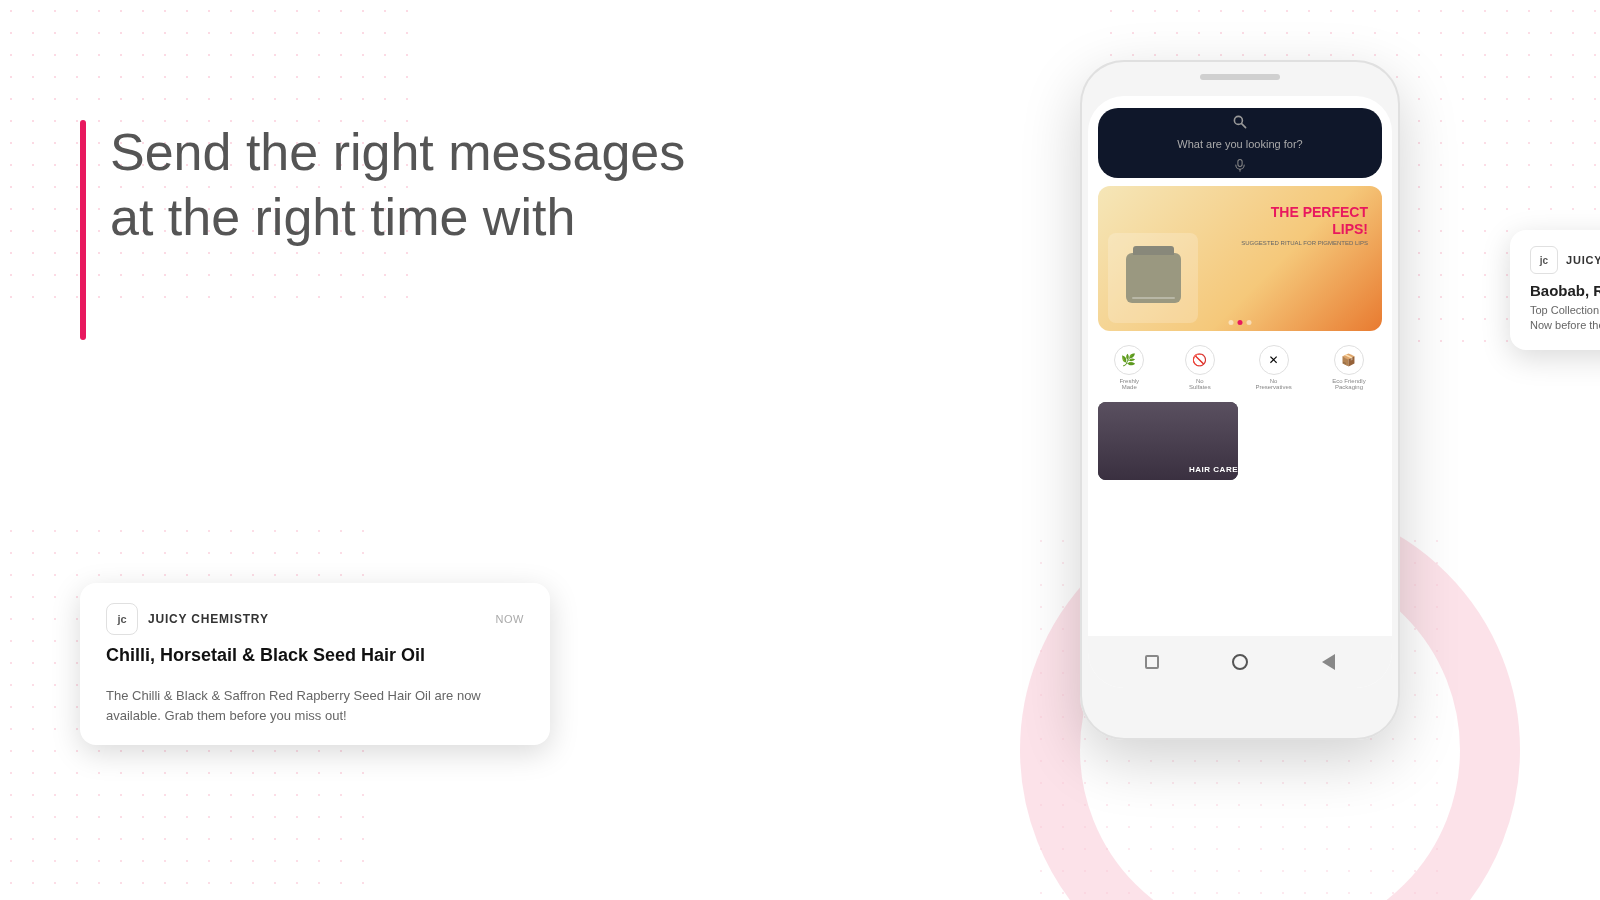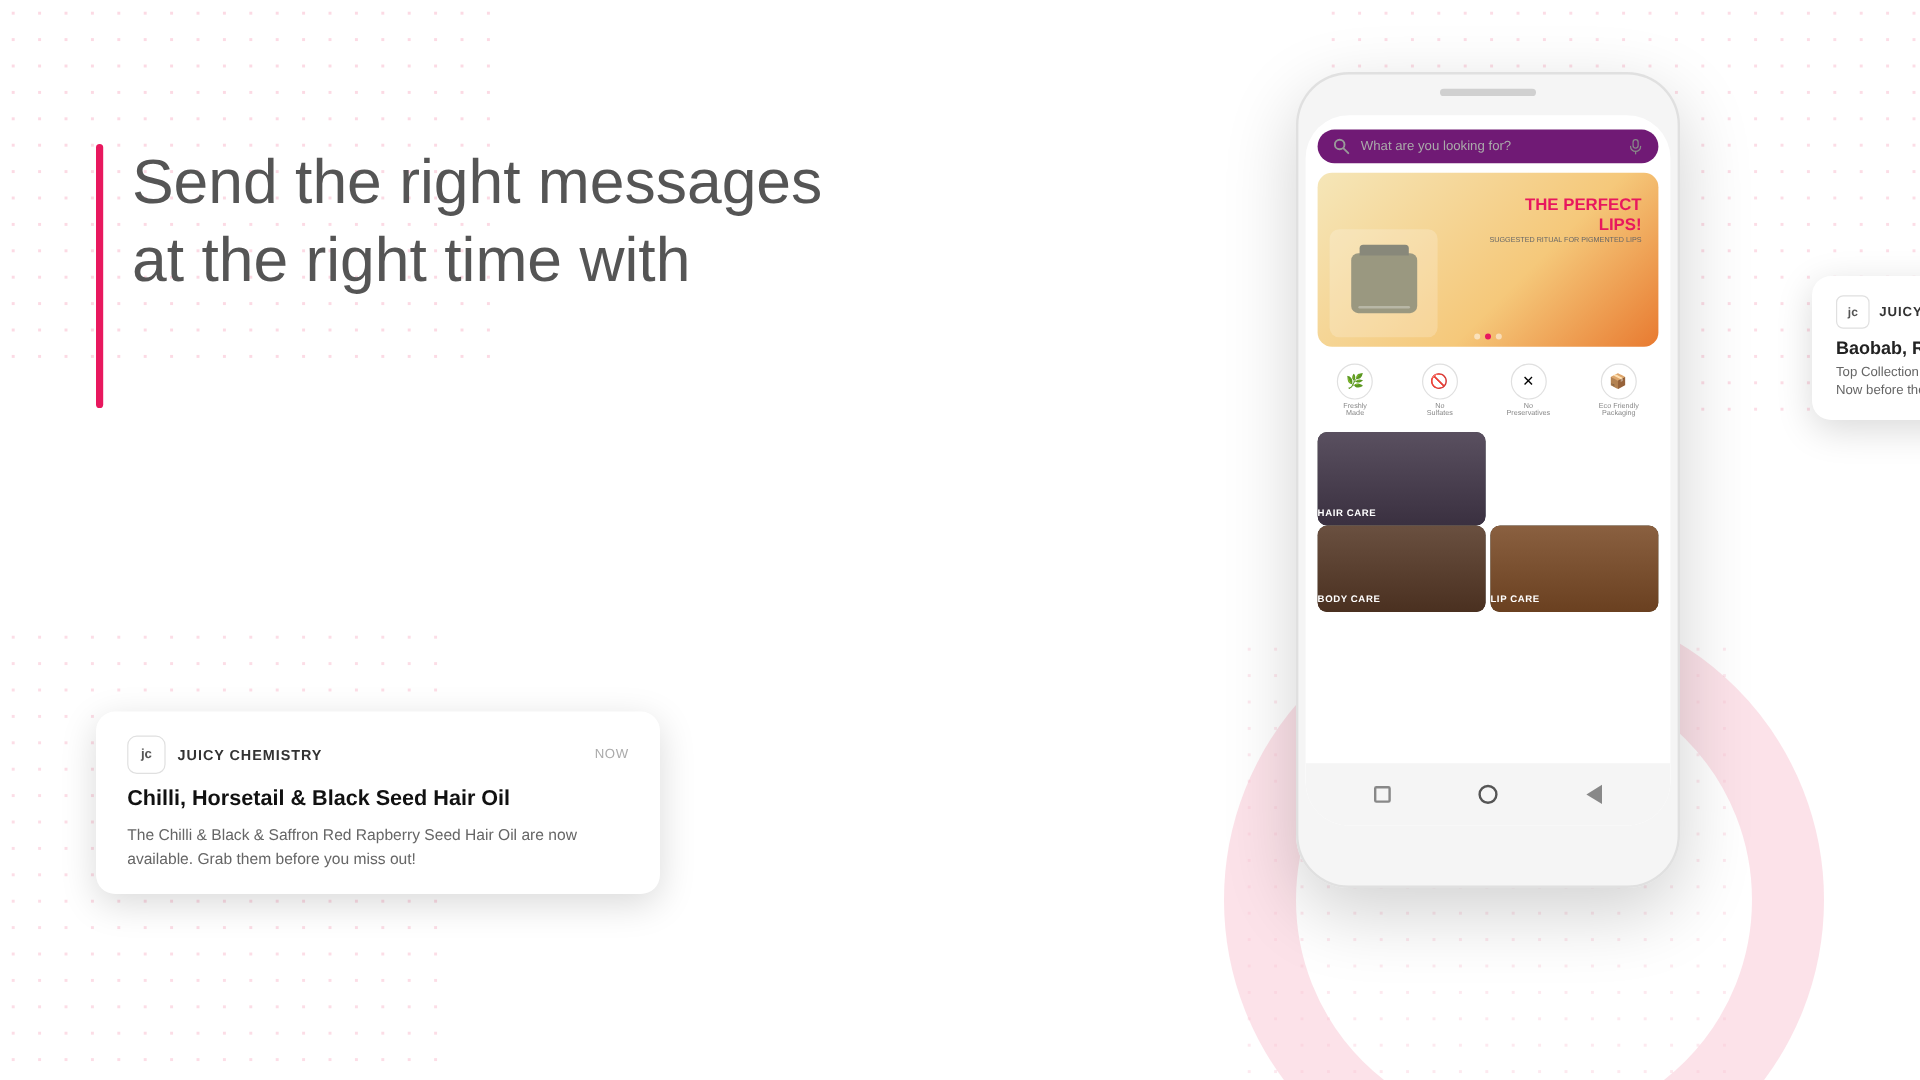--- a/index.html
+++ b/index.html
@@ -141,25 +141,26 @@
       bottom: 52px;
       background: #ffffff;
       border-radius: 36px;
       overflow: hidden;
     }
 
     
     .phone-search-bar {
       display: flex;
       align-items: center;
-      background: #701a75;
+      background: #0f172a;
       margin: 12px 10px 8px;
       border-radius: 20px;
       padding: 6px 12px;
       gap: 8px;
+      flex-direction: column;
     }
 
     .search-icon-circle {
       width: 16px;
       height: 16px;
       color: #999;
       flex-shrink: 0;
     }
 
     .search-placeholder {
@@ -299,21 +300,21 @@
 
     .cat-lip {
       background: linear-gradient(160deg, #3a2a1a 0%, #5a4a2a 100%);
     }
 
     .category-label {
       position: absolute;
       bottom: 6px;
       left: 0;
       right: 0;
-      text-align: left;
+      text-align: right;
       font-size: 8px;
       font-weight: 700;
       color: white;
       letter-spacing: 0.5px;
     }
 
     
     .person-hair {
       position: absolute;
       top: 0; left: 0; right: 0; bottom: 0;
@@ -484,21 +485,21 @@
     .notif-bottom-time {
       font-size: 11px;
       color: #aaa;
       letter-spacing: 0.5px;
     }
 
     .notif-bottom-title {
       font-size: 18px;
       font-weight: 800;
       color: #111;
-      margin-bottom: 10px;
+      margin-bottom: 20px;
     }
 
     .notif-bottom-body {
       font-size: 13px;
       color: #666;
       line-height: 1.5;
     }
   </style>
 </head>
 <body>
@@ -576,30 +577,20 @@
       <div class="category-grid">
         <div class="category-item cat-hair">
           <div class="person-hair"></div>
           <div class="category-label">HAIR CARE</div>
         </div>
         <div style="display:flex;flex-direction:column;gap:4px;">
           
         </div>
       </div>
 
-      <div style="display:grid;grid-template-columns:1fr 1fr;gap:4px;margin:0 10px 6px;">
-        <div class="category-item cat-body" style="height:72px;">
-          <div class="person-body"></div>
-          <div class="category-label">BODY CARE</div>
-        </div>
-        <div class="category-item cat-lip" style="height:72px;">
-          <div class="person-lip"></div>
-          <div class="category-label">LIP CARE</div>
-        </div>
-      </div>
 
       <div class="phone-bottom-nav">
         <div class="nav-btn">
           <div class="nav-square"></div>
         </div>
         <div class="nav-btn">
           <div class="nav-circle"></div>
         </div>
         <div class="nav-btn">
           <div class="nav-triangle"></div>

